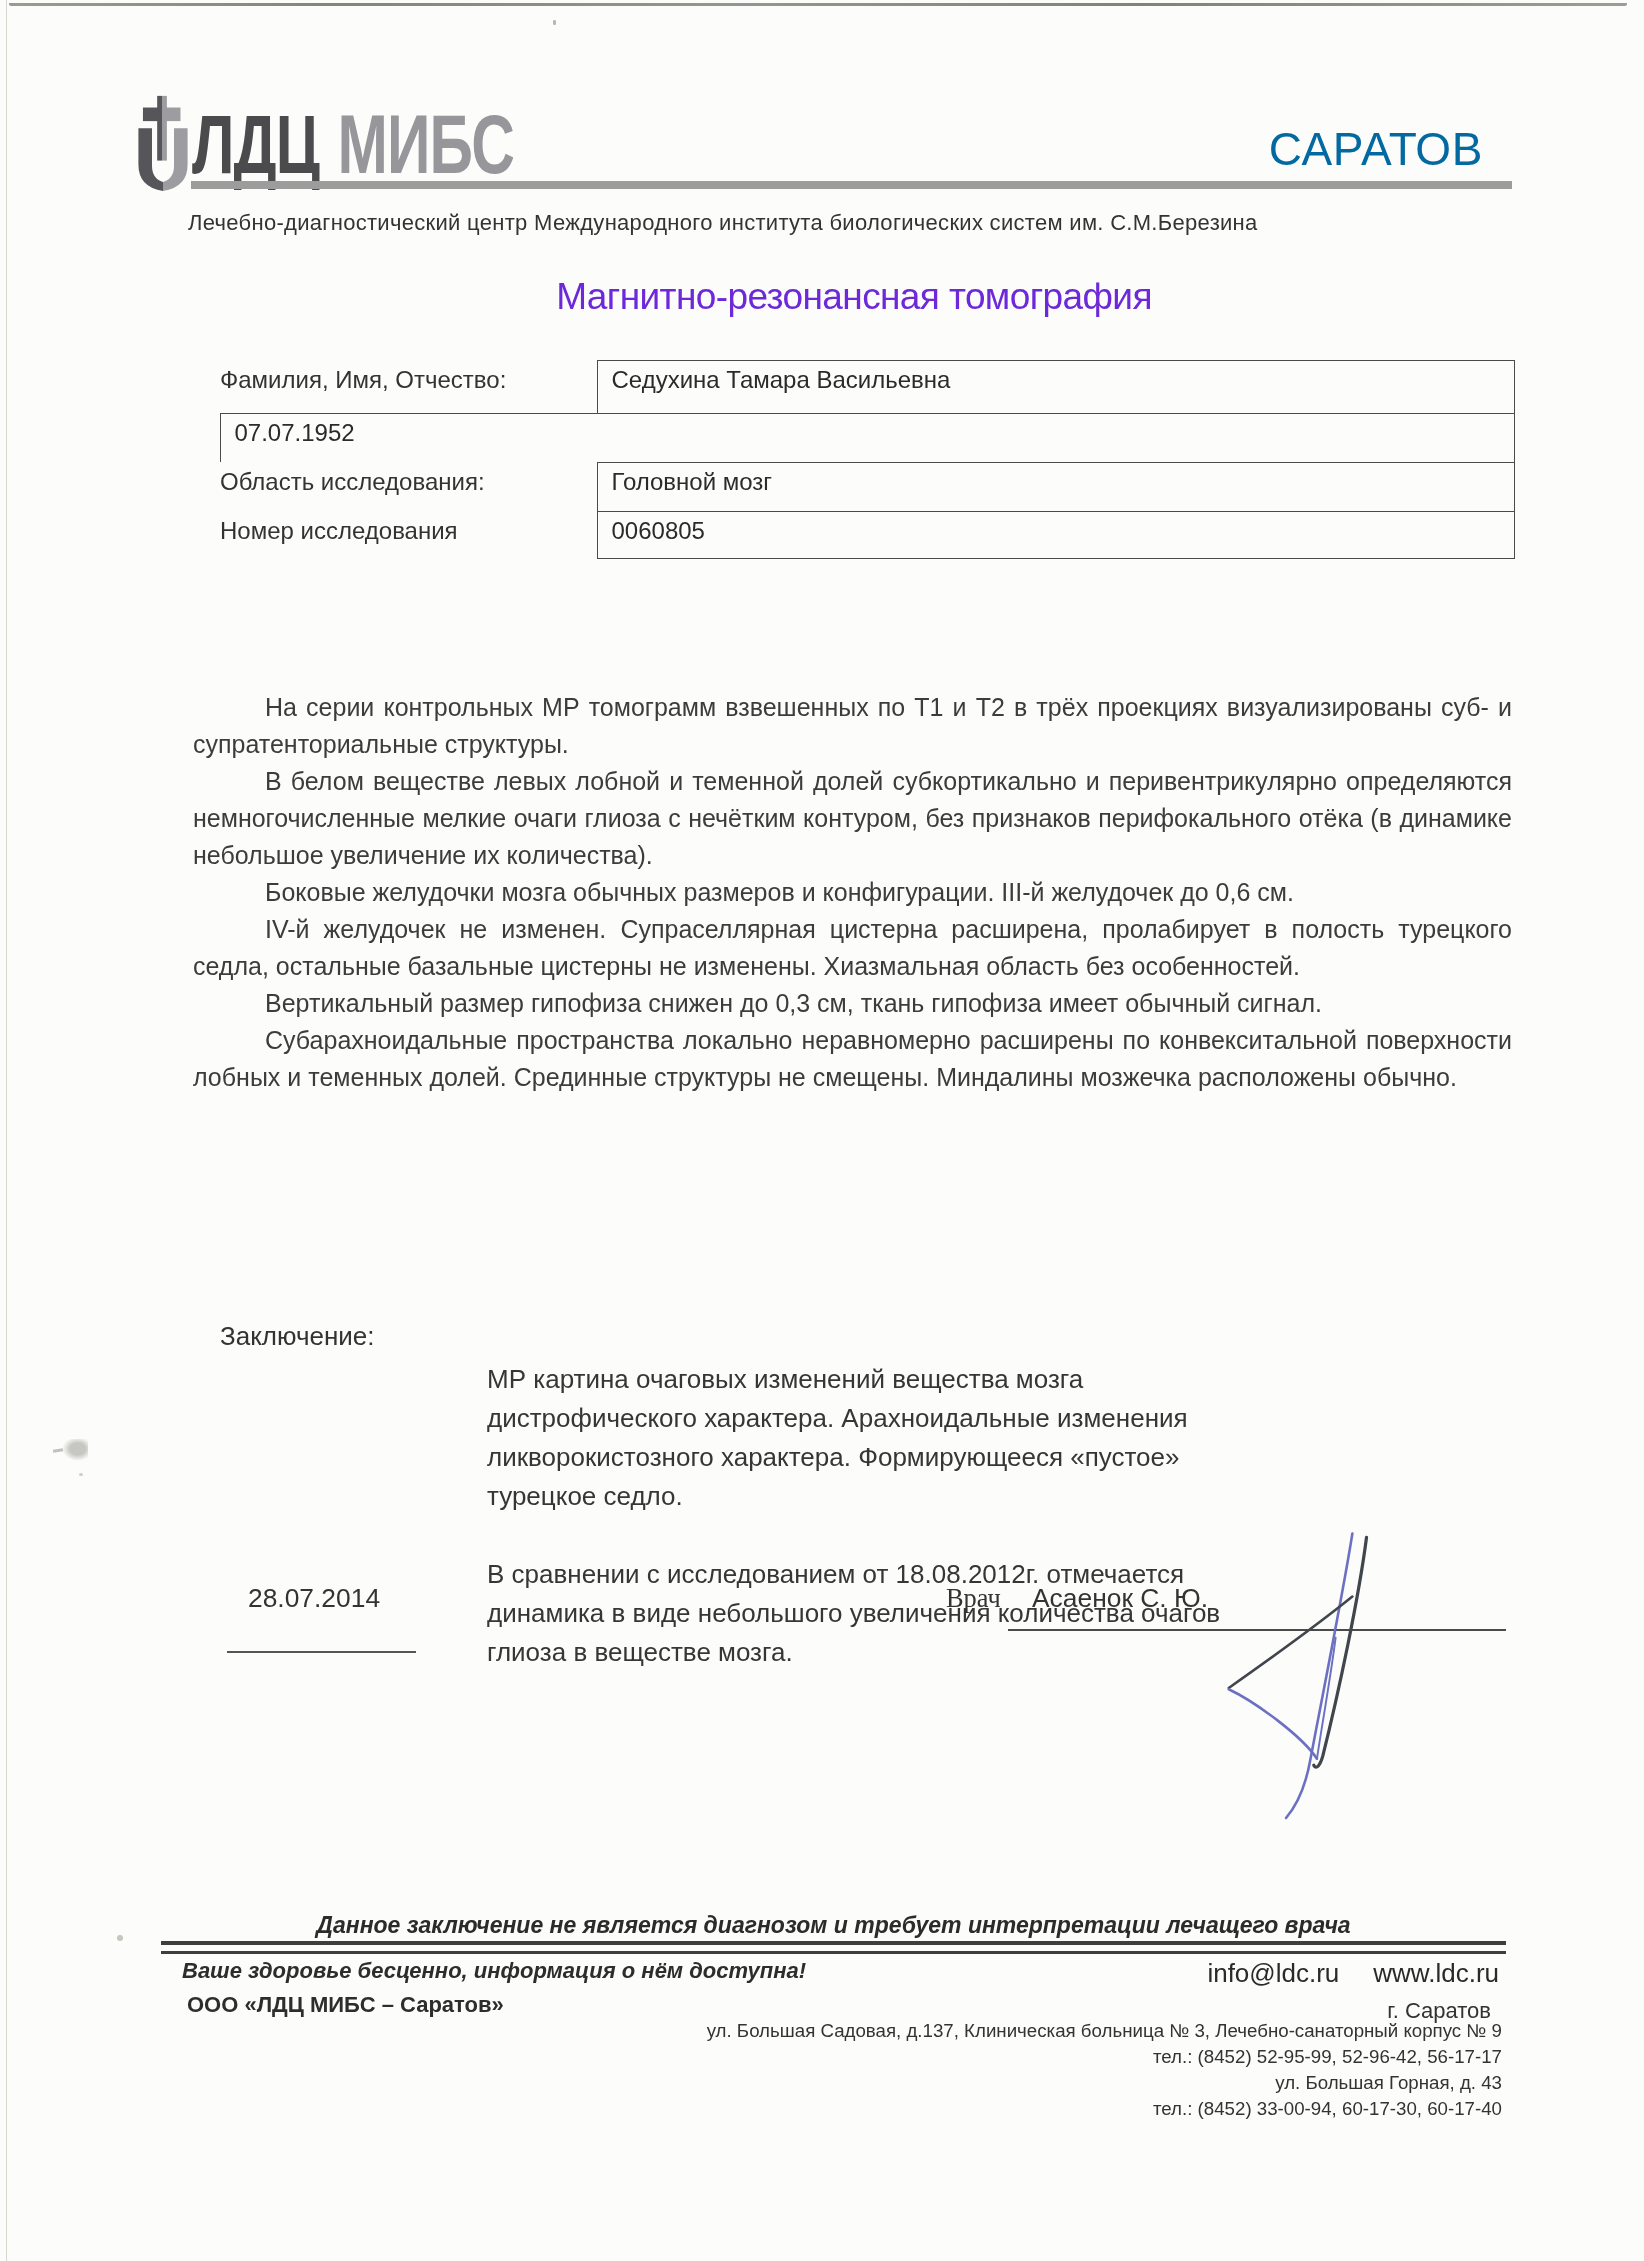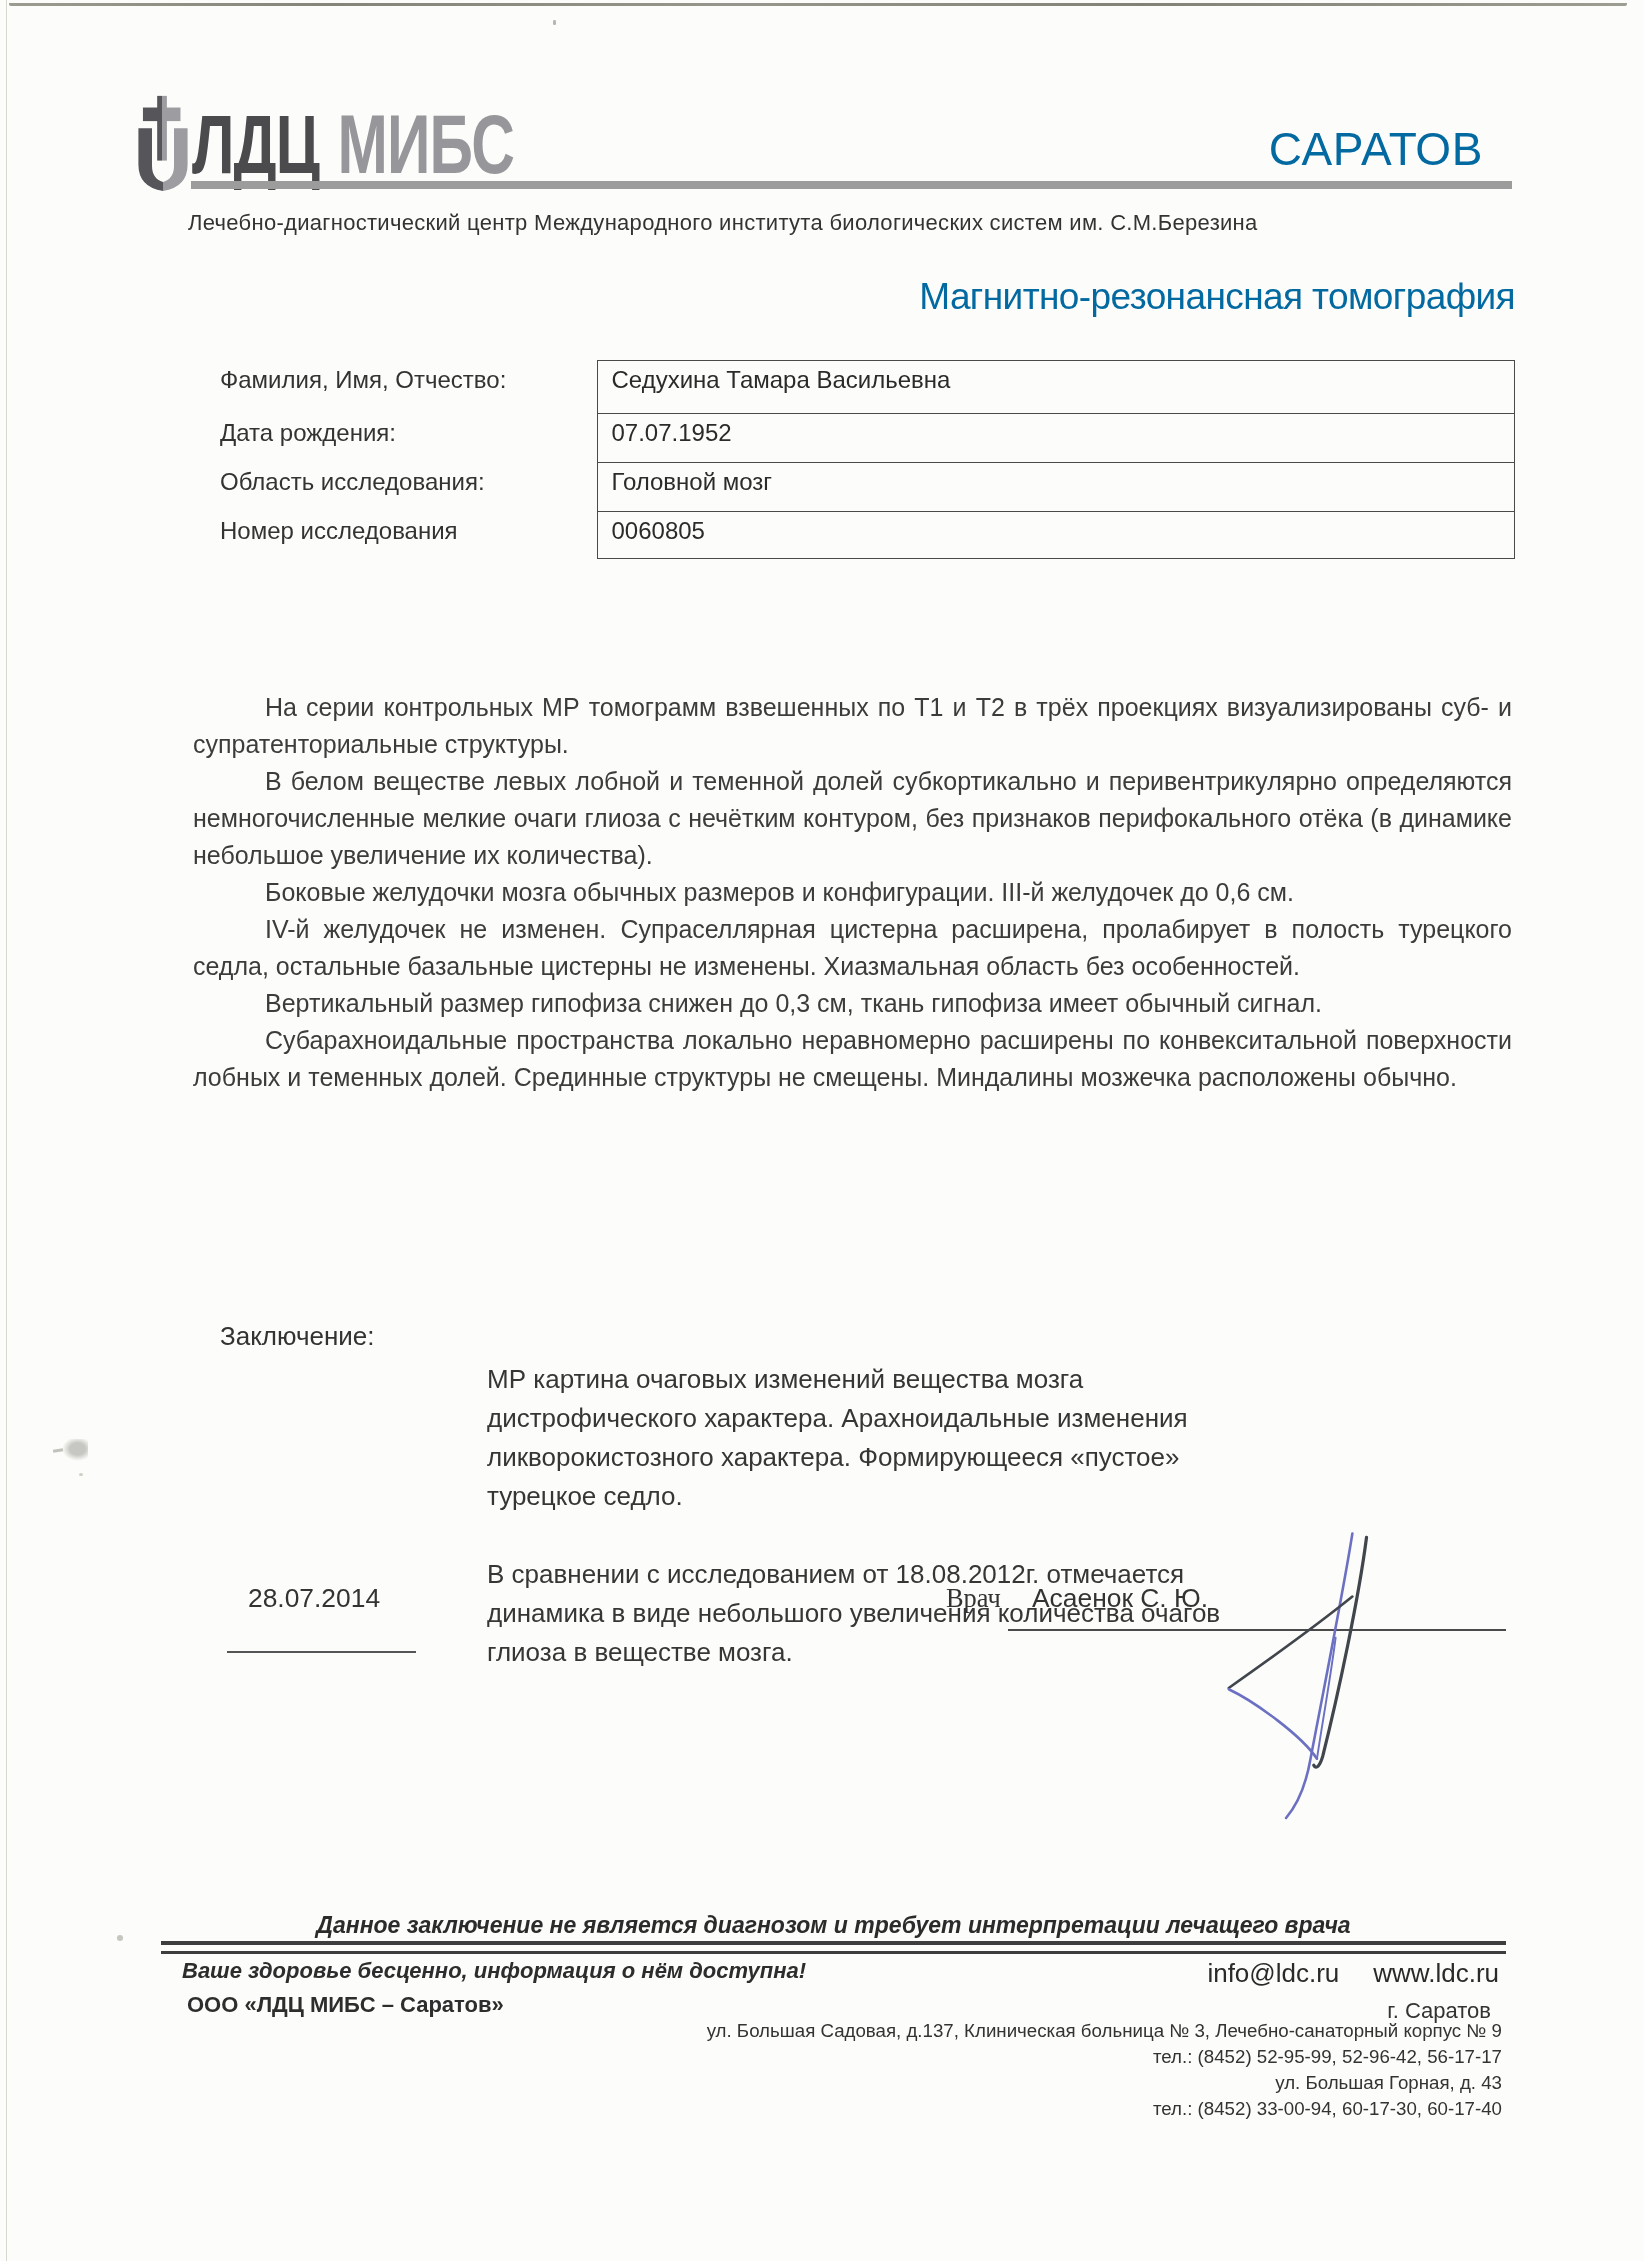--- a/index.html
+++ b/index.html
@@ -29,22 +29,22 @@
   .logo-text{position:absolute;left:192px;top:102px;display:flex;gap:26px;
     font-size:84px;line-height:84px;font-weight:bold;
     transform:scaleX(0.72);transform-origin:left top;letter-spacing:-1.3px;white-space:nowrap;}
   .logo-text .t1{color:#4b4b4e;}
   .logo-text .t2{color:#97979b;}
   .header-bar{position:absolute;left:191px;top:181px;width:1321px;height:8.4px;background:#9c9c9c;}
   .city{position:absolute;right:161px;top:126px;font-size:46px;line-height:46px;color:#0369a1;letter-spacing:0.6px;white-space:nowrap;margin-left:24px;}
   .subtitle{position:absolute;left:188px;top:210px;width:1290px;font-size:22px;line-height:26px;color:#333;letter-spacing:0.3px;white-space:nowrap;}
 
   
-  .doc-title{position:absolute;left:193px;top:277px;width:1322px;text-align:right;
-    font-size:37px;line-height:40px;color:#0369a1;letter-spacing:-0.6px;}
+  .doc-title{position:absolute;left:193px;top:277px;width:1322px;text-align:center;
+    font-size:37px;line-height:40px;color:#6d28d9;letter-spacing:-0.6px;}
 
   
   .form-table{position:absolute;left:220px;top:360px;width:1295px;font-size:24px;color:#2f2f2f;}
   .frow{display:flex;}
   .frow .flabel{width:377px;padding-top:6.4px;box-sizing:border-box;color:#333;}
   .frow .fvalue{flex:1;border-top:1.9px solid #4a4a4a;border-left:1.9px solid #4a4a4a;border-right:1.9px solid #4a4a4a;
     padding:5.2px 0 0 13.5px;box-sizing:border-box;color:#2b2b2b;}
   .frow:last-child .fvalue{border-bottom:1.9px solid #4a4a4a;}
   .h82{height:53px;} .h76{height:49px;} .h75{height:48px;}
 
@@ -112,21 +112,20 @@
   <div class="subtitle">Лечебно-диагностический центр Международного института биологических систем им. С.М.Березина</div>
 
   <div class="doc-title">Магнитно-резонансная томография</div>
 
   <div class="form-table">
     <div class="frow h82">
       <div class="flabel">Фамилия, Имя, Отчество:</div>
       <div class="fvalue">Седухина Тамара Васильевна</div>
     </div>
     <div class="frow h76">
-      <div class="flabel">Дата рождения:</div>
       <div class="fvalue">07.07.1952</div>
     </div>
     <div class="frow h76">
       <div class="flabel">Область исследования:</div>
       <div class="fvalue">Головной мозг</div>
     </div>
     <div class="frow h75">
       <div class="flabel">Номер исследования</div>
       <div class="fvalue">0060805</div>
     </div>

